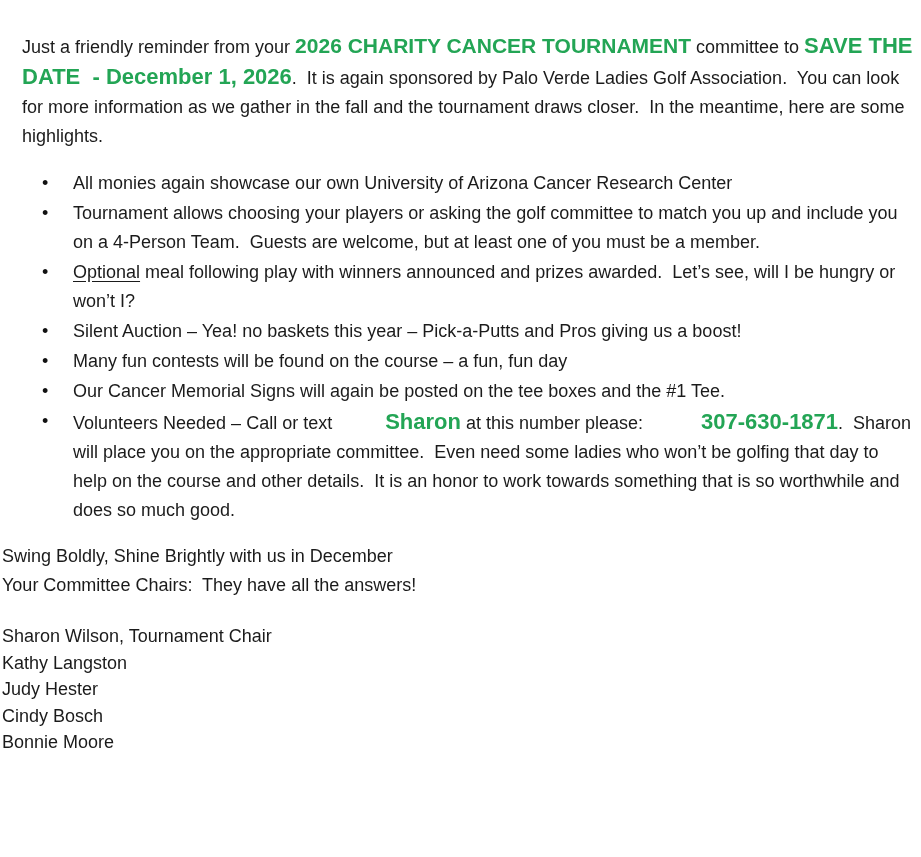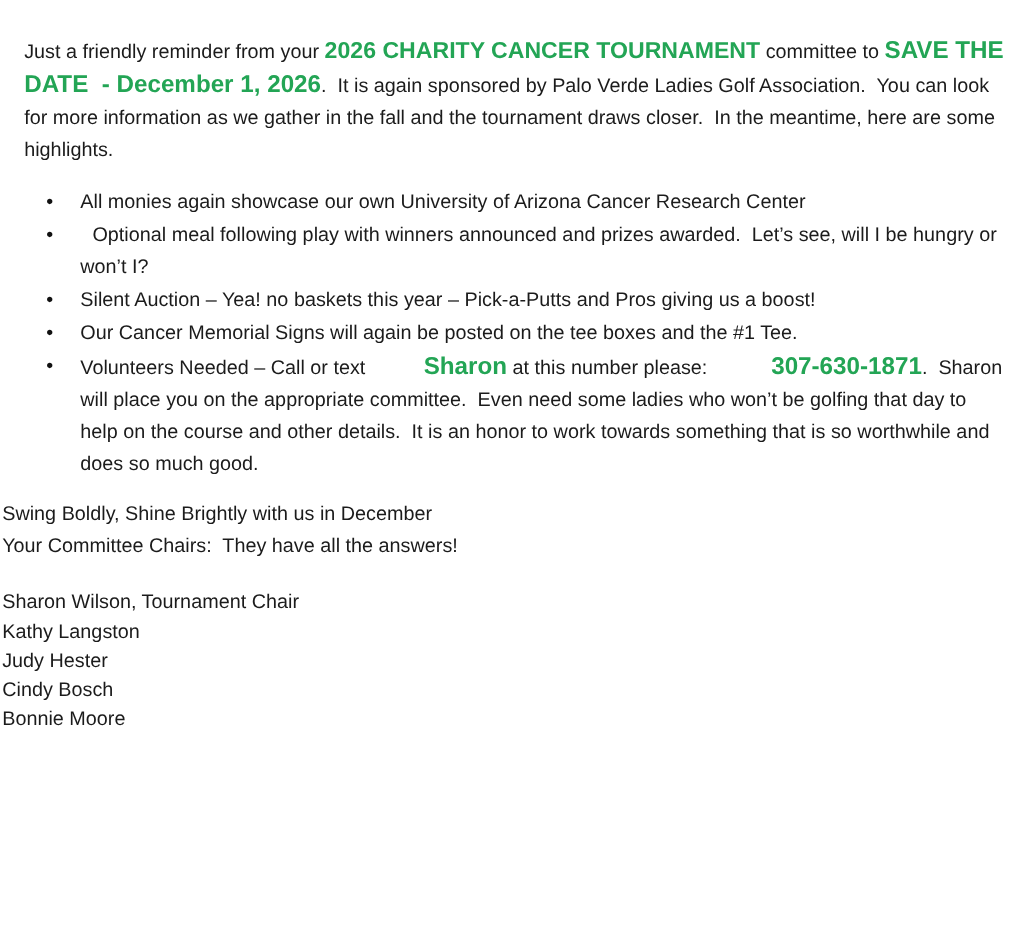--- a/index.html
+++ b/index.html
@@ -30,38 +30,40 @@
   ul.highlights { margin: 15px 0 0 0; padding: 0; list-style: none; }
   ul.highlights li {
     position: relative; padding-left: 71px;
     font-size: 18px; line-height: 29px; margin: 0 0 1px 0;
   }
   ul.highlights li::before {
     content: "\2022";
     position: absolute; left: 40px; top: 0;
     font-size: 18px; line-height: 29px; color: #111;
   }
-  .u { text-underline-offset: 3px; margin-left: 11px; }
+  .u { text-decoration: underline; text-underline-offset: 3px; }
 
   .closing { margin-top: 17px; font-size: 18px; line-height: 28.5px; }
   .chairs  { margin-top: 24px; font-size: 18px; line-height: 26.5px; }
   .chair-line { white-space: pre-wrap; }
 </style>
 </head>
 <body>
 
 <div class="doc">
 
 
   <p class="intro"><span class="seg">Just a friendly reminder from your </span><span class="seg g-tournament">2026 CHARITY CANCER TOURNAMENT</span><span class="seg"> committee to </span><span class="seg g-savedate">SAVE THE DATE  - December 1, 2026</span><span class="seg">.  It is again sponsored by Palo Verde Ladies Golf Association.  You can look for more information as we gather in the fall and the tournament draws closer.  In the meantime, here are some highlights.</span></p>
 
   <ul class="highlights">
     <li><span class="seg">All monies again showcase our own University of Arizona Cancer Research Center</span></li>
+    <li><span class="seg">Tournament allows choosing your players or asking the golf committee to match you up and include you on a 4-Person Team.  Guests are welcome, but at least one of you must be a member.</span></li>
     <li><span class="seg u">Optional</span><span class="seg"> meal following play with winners announced and prizes awarded.  Let’s see, will I be hungry or won’t I?</span></li>
     <li><span class="seg">Silent Auction – Yea! no baskets this year – Pick-a-Putts and Pros giving us a boost!</span></li>
+    <li><span class="seg">Many fun contests will be found on the course – a fun, fun day</span></li>
     <li><span class="seg">Our Cancer Memorial Signs will again be posted on the tee boxes and the #1 Tee.</span></li>
     <li><span class="seg">Volunteers Needed – Call or text </span><span class="seg g-big">Sharon</span><span class="seg"> at this number please:  </span><span class="seg g-big">307-630-1871</span><span class="seg">.  Sharon will place you on the appropriate committee.  Even need some ladies who won’t be golfing that day to help on the course and other details.  It is an honor to work towards something that is so worthwhile and does so much good.</span></li>
   </ul>
 
   <div class="closing">
     <div class="chair-line">Swing Boldly, Shine Brightly with us in December</div>
     <div class="chair-line">Your Committee Chairs:  They have all the answers!</div>
   </div>
 
   <div class="chairs">

